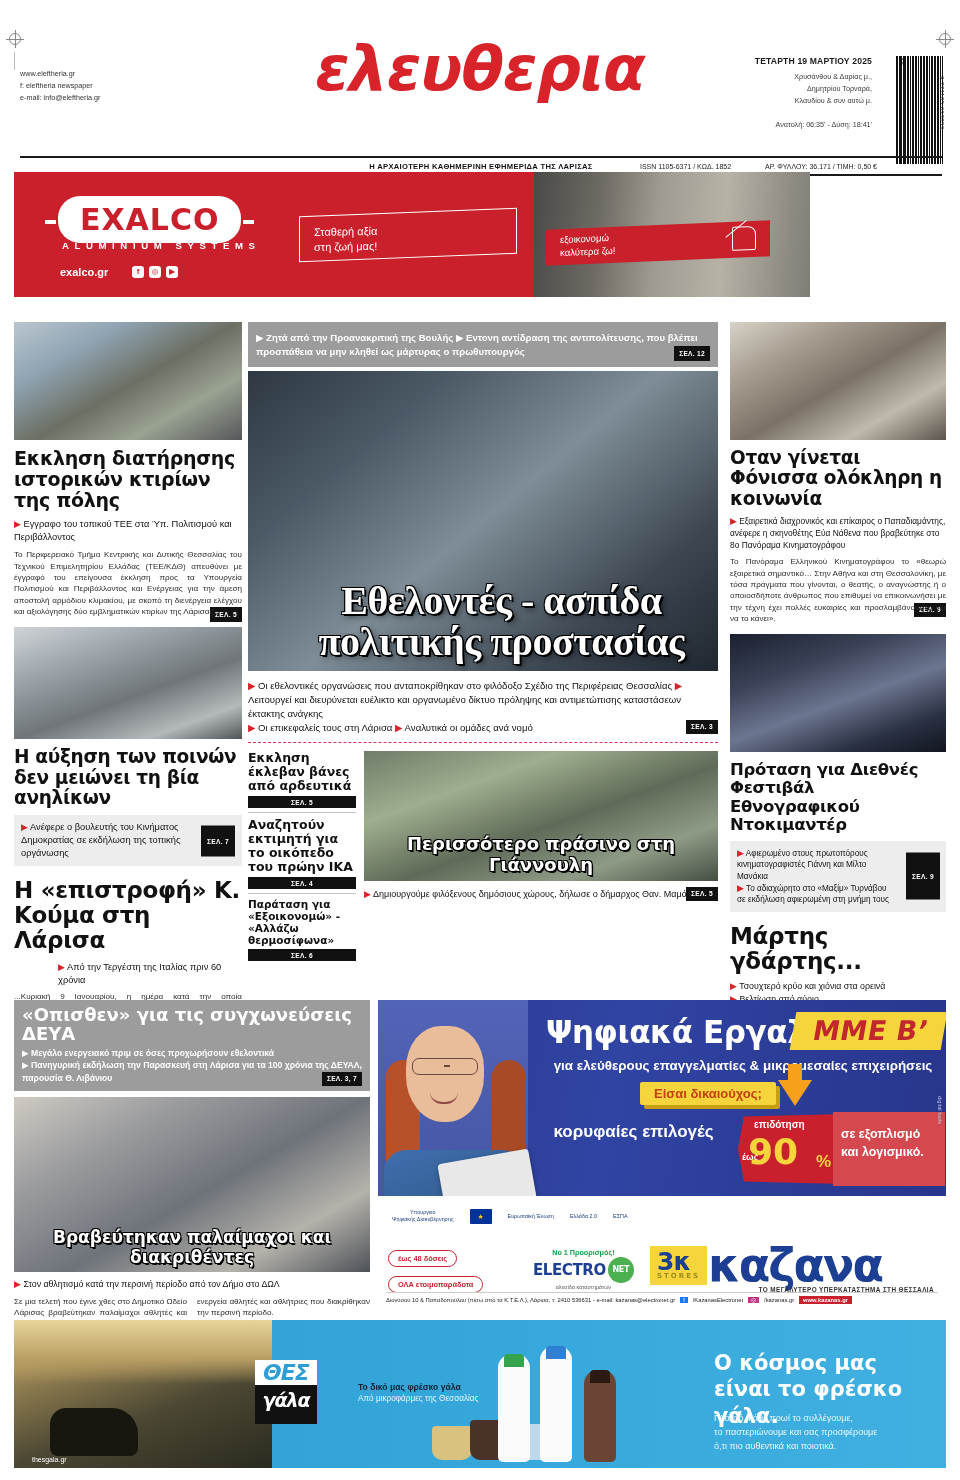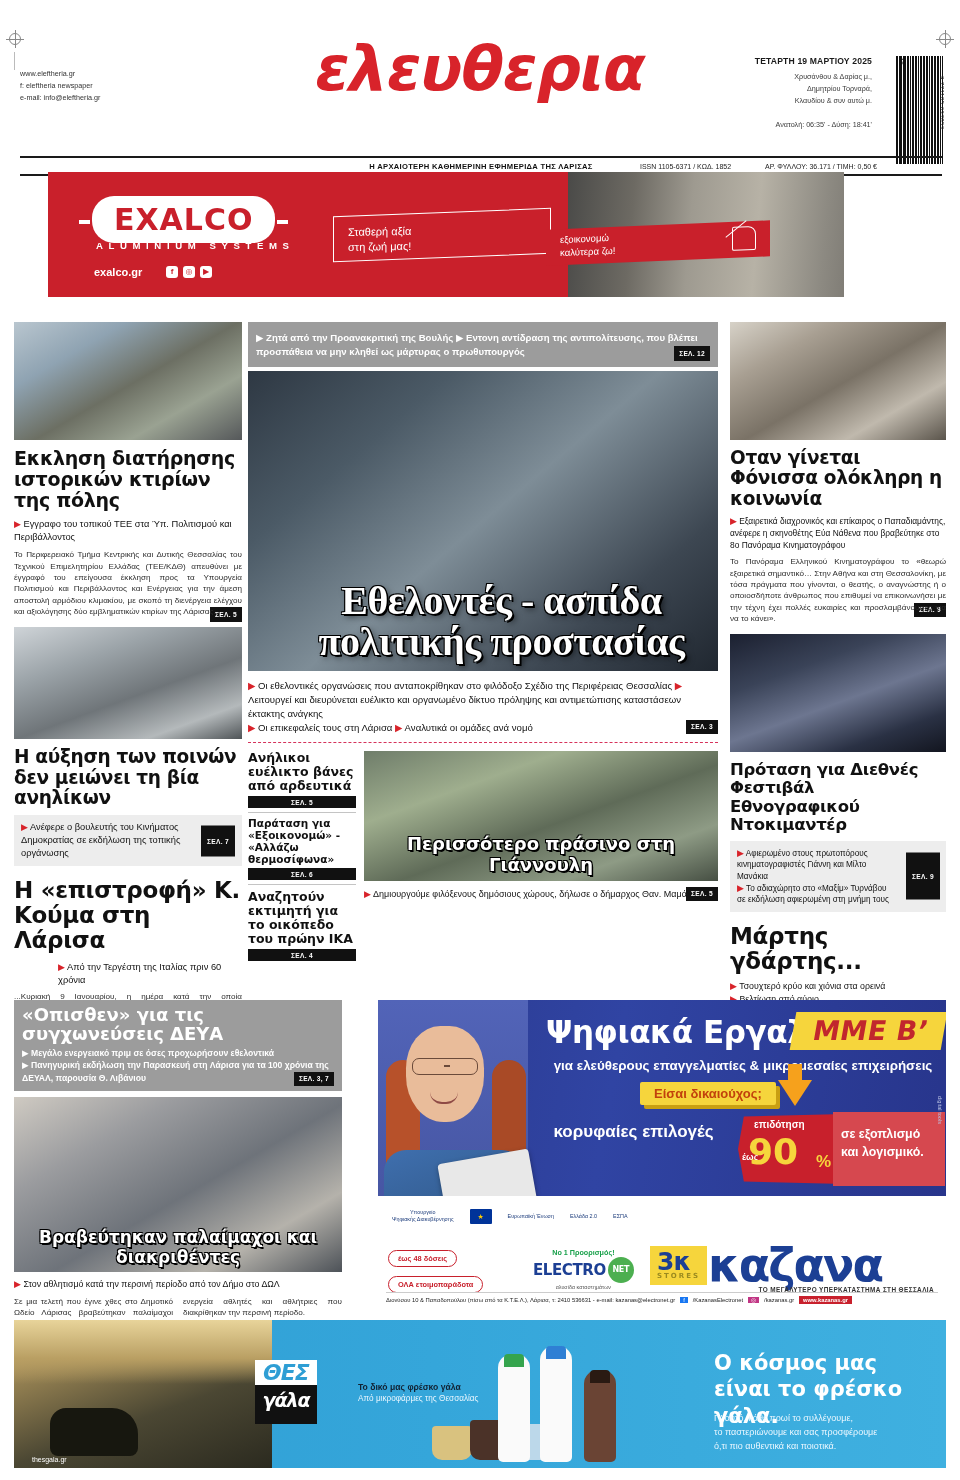--- a/index.html
+++ b/index.html
@@ -60,21 +60,21 @@
     position: absolute; left: 20px; right: 18px; top: 133px; height: 15px;
     display: flex; align-items: center; justify-content: center; gap: 0;
   }
   .strap-center { font-size: 7.6px; font-weight: 700; letter-spacing: .3px; color: #111; }
   .strap-issn { position: absolute; left: 620px; font-size: 7px; color: #222; }
   .strap-issue { position: absolute; left: 745px; font-size: 7px; color: #222; }
 
   
   .exalco {
     position: absolute; left: 14px; top: 172px; width: 796px; height: 125px;
-    overflow: hidden; background: #c8202c; margin-left: 34px;
+    overflow: hidden; background: #c8202c;
   }
   .exalco-red { position: absolute; left:0; top:0; width: 520px; height: 125px; background: #c9202b; }
   .exalco-photo {
     position: absolute; left: 520px; top: 0; width: 412px; height: 125px;
     background:
       linear-gradient(95deg, #4a4a48 0%, #6d6a63 16%, #9e9a90 30%, #b7b2a6 46%, #8d8a82 62%, #6a6762 78%, #3f3e3c 100%);
   }
   .exalco-photo::after{
     content:""; position:absolute; right: 36px; bottom: 0; width: 96px; height: 104px;
     background: radial-gradient(ellipse at 50% 28%, #d8b79a 0 26%, rgba(216,183,154,0) 30%),
@@ -199,21 +199,21 @@
   
   .R-photo1 { height: 118px; }
   .R-h1 { font-size: 18.5px; margin-top: 8px; }
   .R-kick1 { margin-top: 6px; font-size: 8.4px; line-height: 1.4; }
   .R-body1 { margin-top: 5px; }
   .R-photo2 { height: 118px; margin-top: 10px; }
   .R-h2 { font-size: 16.5px; margin-top: 9px; }
   .R-h3 { font-size: 23px; margin-top: 12px; }
 
   
-  .deya { position: absolute; left: 14px; top: 1000px; width: 328px; }
+  .deya { position: absolute; left: 14px; top: 1000px; width: 356px; }
   .deya-head { background: #9c9c9c; padding: 5px 8px 7px; }
   .deya-head h2 { font-size: 18px; color: #fff; font-family: "DejaVu Sans", sans-serif; font-weight: 700; line-height: 1.08; }
   .deya-head .sub { font-size: 8.6px; color: #fff; line-height: 1.45; margin-top: 3px; font-weight: 600; position: relative; }
   .deya-photo { height: 175px; margin-top: 6px; position: relative; }
   .deya-photo .cap {
     position: absolute; left: 0; right: 0; bottom: 5px; text-align: center;
     font-family: "DejaVu Sans", sans-serif; font-weight: 700; font-size: 17px; color: #fff;
     text-shadow: 1.5px 1.5px 0 #000, -1px -1px 0 #000, 1px -1px 0 #000, -1px 1px 0 #000;
   }
   .deya-kick { margin-top: 6px; font-size: 8.8px; }
@@ -557,35 +557,35 @@
       <span>Οι επικεφαλείς τους στη Λάρισα</span>
       <span class="arw">▶</span>
       <span>Αναλυτικά οι ομάδες ανά νομό</span>
       <span class="sel selbox">ΣΕΛ. 3</span>
     </div>
     <div class="hr-dash"></div>
 
     <div class="C-lower">
       <div class="C-briefs">
         <div class="brief">
-          <h4>Ανήλικοι ευέλικτο βάνες από αρδευτικά</h4>
+          <h4>Εκκληση έκλεβαν βάνες από αρδευτικά</h4>
           <div class="selrow">
               <span class="sel">ΣΕΛ. 5</span>
+            </div>
+        </div>
+        <div class="brief">
+          <h4>Αναζητούν εκτιμητή για το οικόπεδο του πρώην ΙΚΑ</h4>
+          <div class="selrow">
+              <span class="sel">ΣΕΛ. 4</span>
             </div>
         </div>
         <div class="brief small">
           <h4>Παράταση για «Εξοικονομώ» - «Αλλάζω θερμοσίφωνα»</h4>
           <div class="selrow">
               <span class="sel">ΣΕΛ. 6</span>
-            </div>
-        </div>
-        <div class="brief">
-          <h4>Αναζητούν εκτιμητή για το οικόπεδο του πρώην ΙΚΑ</h4>
-          <div class="selrow">
-              <span class="sel">ΣΕΛ. 4</span>
             </div>
         </div>
       </div>
 
       <div class="C-right-lower">
         <div class="photo ph-d C-photo2">
           <div class="cap">Περισσότερο πράσινο στη Γιάννουλη</div>
         </div>
         <div class="C-kick2">
           <span class="arw">▶</span>

